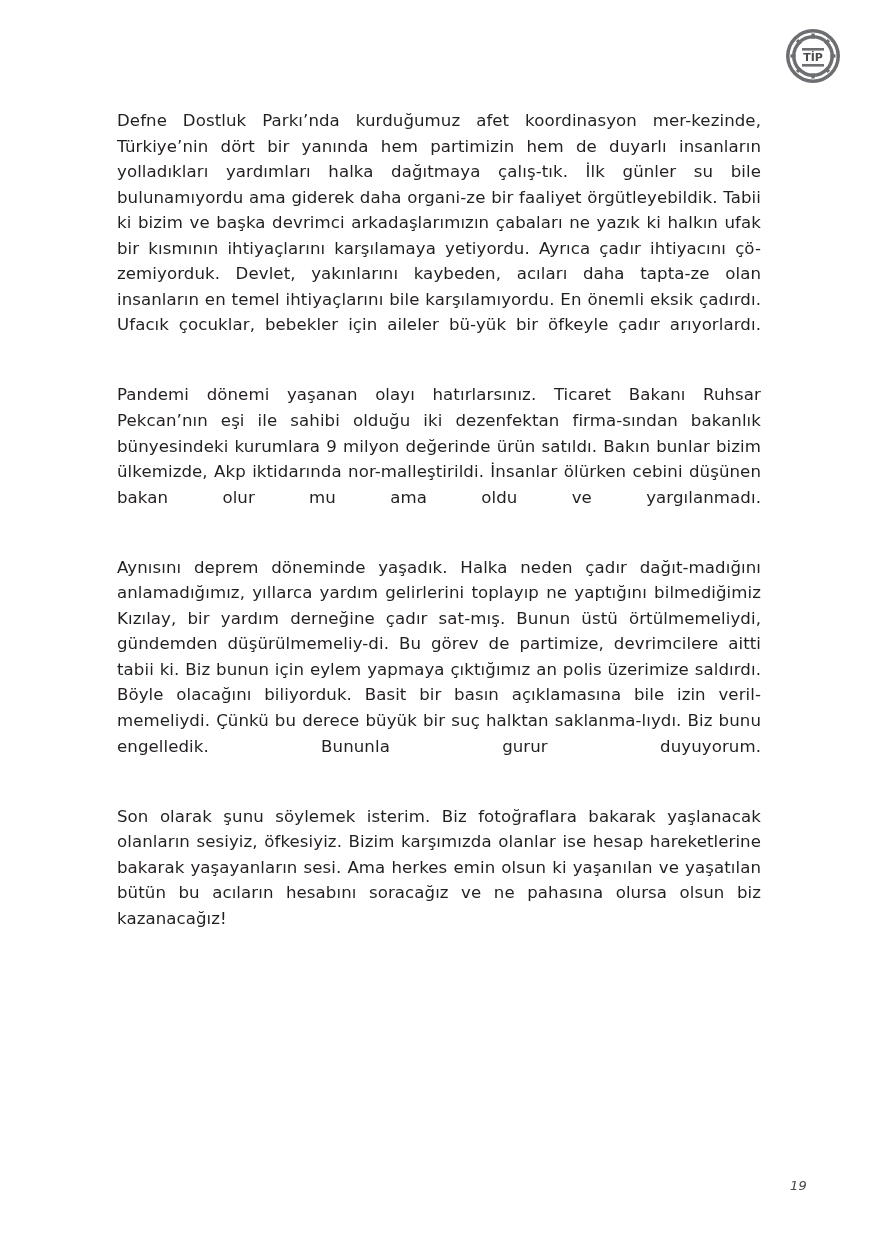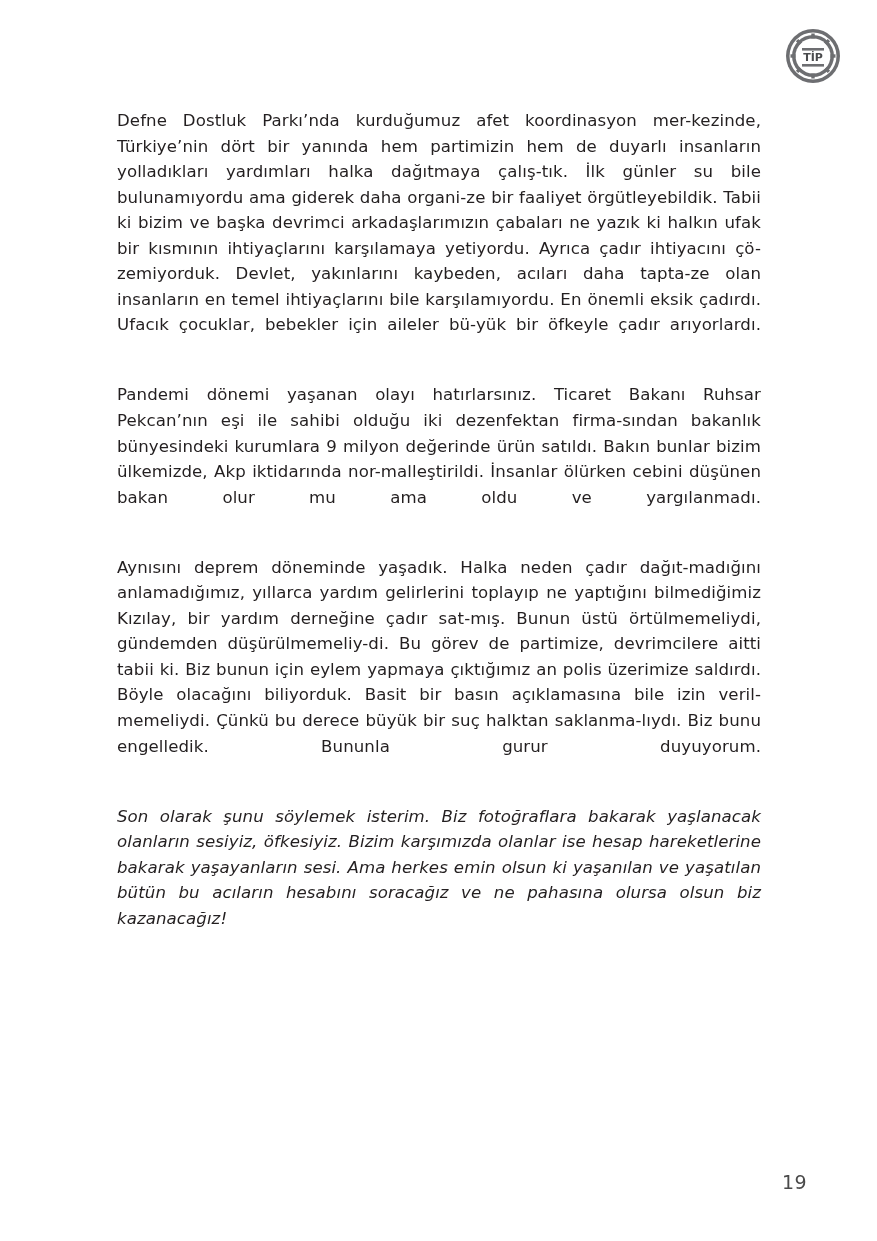--- a/index.html
+++ b/index.html
@@ -44,36 +44,36 @@
     font-size: 16.6px;
     line-height: 1.54;
     text-align: justify;
     text-justify: inter-word;
     letter-spacing: 0.005em;
     color: #231f20;
     hyphens: manual;
   }
   .para:last-child {
     margin-bottom: 0;
-    font-style: italic;
   }
   
   .para::after {
     content: "";
     display: inline-block;
     width: 100%;
   }
   
   .page-number {
     position: absolute;
     right: 70px;
     bottom: 48px;
-    font-size: 19px;
+    font-size: 13px;
     color: #4a4a4a;
     letter-spacing: 0.02em;
+    font-style: italic;
   }
 </style>
 </head>
 <body>
 
 <div class="page">
 
   <div class="logo-stamp">
     <svg width="56" height="56" viewBox="0 0 56 56" xmlns="http://www.w3.org/2000/svg">
       <g fill="#58595b">

